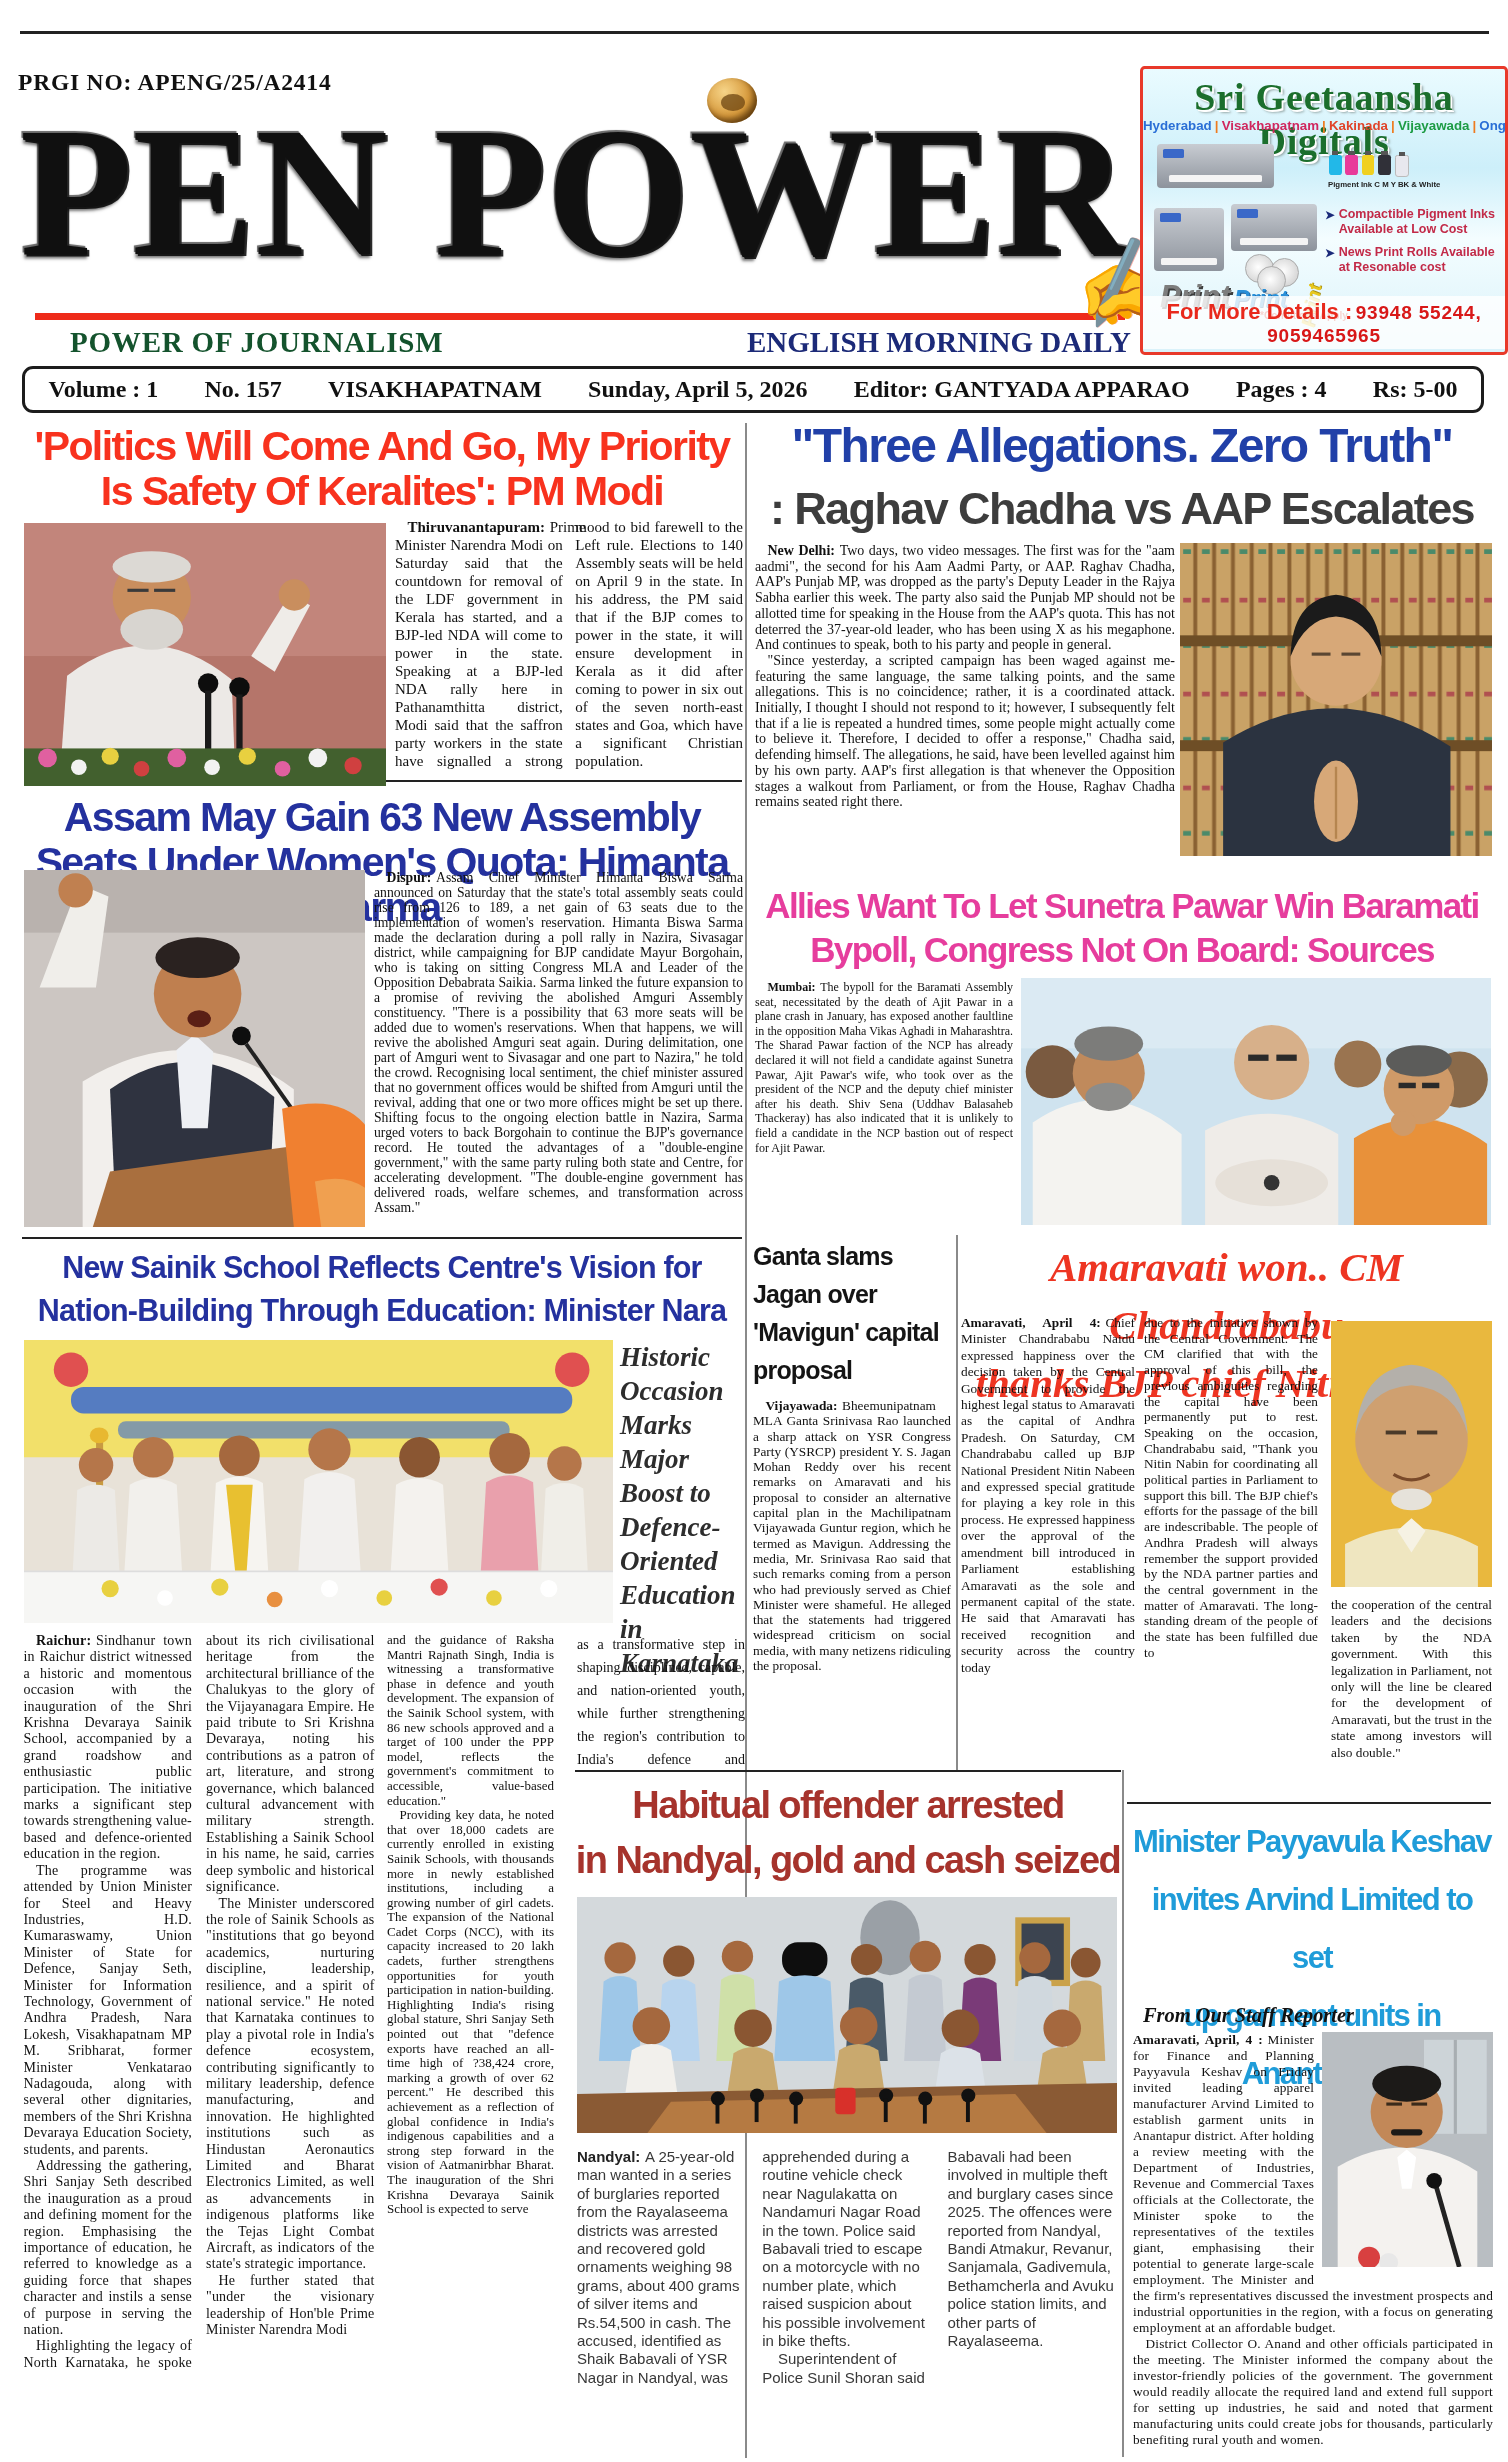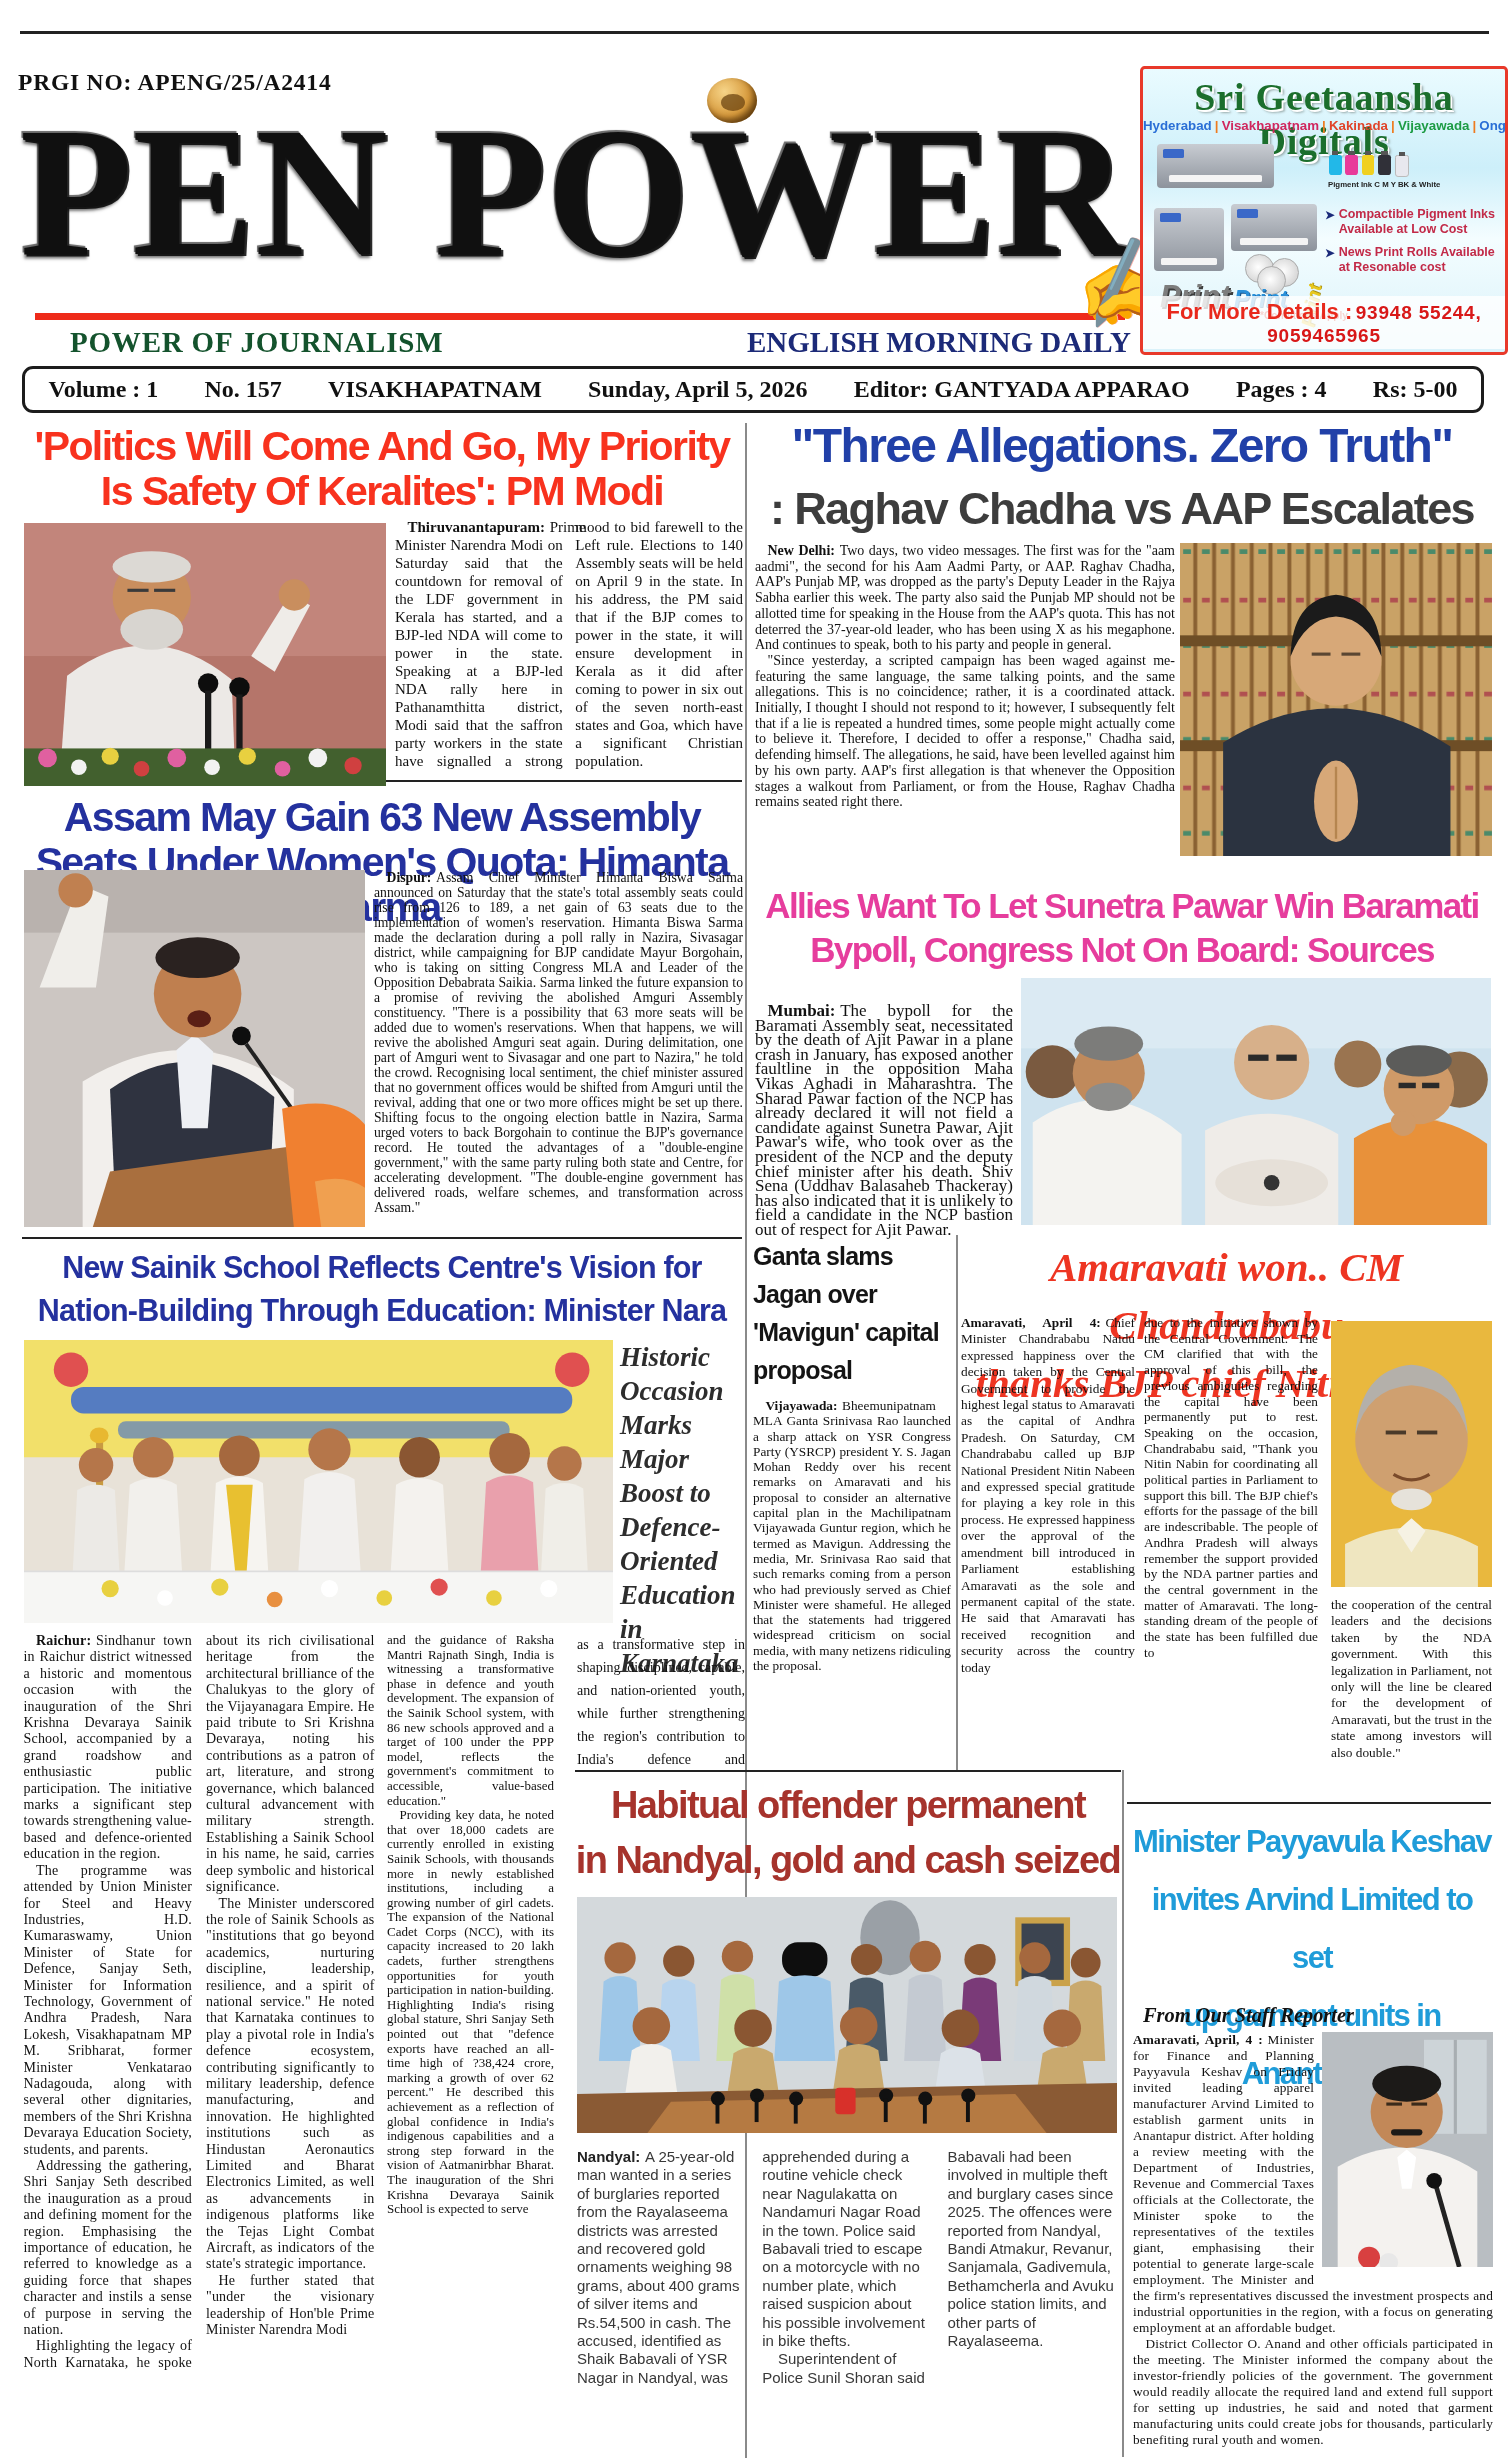--- a/index.html
+++ b/index.html
@@ -69,21 +69,21 @@
   
   .modi-hl{left:22px;top:424px;width:720px;font-size:41px;line-height:45px;color:#f8321e;}
   .modi-bt{left:395px;top:518px;width:348px;height:270px;column-count:2;column-gap:12.5px;
       font-size:15px;line-height:18px;}
   .chadha-hl1{left:751px;top:421px;width:742px;font-size:48px;line-height:50px;color:#2140a8;}
   .chadha-hl2{left:751px;top:484px;width:742px;font-size:45px;line-height:49px;color:#3d3d3d;}
   .chadha-bt{left:755px;top:543px;width:420px;height:316px;font-size:14px;line-height:15.7px;}
   .assam-hl{left:22px;top:795px;width:720px;font-size:41px;line-height:45px;color:#24319e;}
   .assam-bt{left:374px;top:870px;width:369px;height:360px;font-size:13.7px;line-height:15px;}
   .sunetra-hl{left:751px;top:884px;width:742px;font-size:35px;line-height:44px;color:#e63d9d;}
-  .sunetra-bt{left:755px;top:980px;width:258px;height:247px;font-size:17px;line-height:14.6px;margin-top:24px;}
+  .sunetra-bt{left:755px;top:980px;width:258px;height:247px;font-size:12px;line-height:14.6px;}
   .sainik-hl{left:22px;top:1246px;width:720px;font-size:30.5px;line-height:43px;color:#24319e;letter-spacing:-0.8px;}
   .sainik-side{left:620px;top:1340px;width:125px;height:283px;font-weight:bold;font-style:italic;
       font-size:27px;line-height:34px;color:#2d2d2d;}
   .sainik-a{left:23.5px;top:1633px;width:351px;height:825px;column-count:2;column-gap:14px;
       font-size:14px;line-height:16.4px;letter-spacing:0.2px;}
   .sainik-c{left:387px;top:1633px;width:167px;height:827px;font-size:13px;line-height:14.6px;}
   .sainik-d{left:577px;top:1633px;width:168px;height:135px;font-size:14px;line-height:23px;}
   .ganta-hl{left:753px;top:1237px;width:199px;font-size:25px;line-height:38px;text-align:left;
       color:#141414;letter-spacing:-0.8px;}
   .ganta-bt{left:753px;top:1398px;width:198px;height:371px;font-size:13.3px;line-height:15.3px;}
@@ -390,21 +390,21 @@
       <ellipse cx="103" cy="228" rx="26" ry="14" fill="#e6e2da"></ellipse>
       <path d="M18 285 Q103 242 188 288 L188 340 L18 340 Z" fill="#efe6c0"></path>
       <path d="M85 268 L103 252 L121 268 L103 296 Z" fill="#f6f2e4"></path>
     </svg>
   </div>
   <div class="bt amar-c3">
     <p style="text-indent:0">the cooperation of the central leaders and the decisions taken by the NDA government. With this legalization in Parliament, not only will the line be cleared for the development of Amaravati, but the trust in the state among investors will also double."</p>
   </div>
 
   <div class="hl nandyal-hl">
-    <span>Habitual offender permanent</span><br>
+    <span>Habitual offender arrested</span><br>
     <span>in Nandyal, gold and cash seized</span>
   </div>
   <div class="photo" style="left:577px;top:1897px;width:540px;height:236px;">
     <svg viewBox="0 0 690 302" preserveAspectRatio="none">
       <rect width="690" height="302" fill="#d4d9dc"></rect>
       <ellipse cx="400" cy="52" rx="38" ry="48" fill="#9aa0a6"></ellipse>
       <rect x="560" y="26" width="70" height="88" fill="#caa24a"></rect>
         <rect x="568" y="34" width="54" height="72" fill="#3c4450"></rect>
       <g>
         <circle cx="55" cy="78" r="20" fill="#a5683e"></circle>

